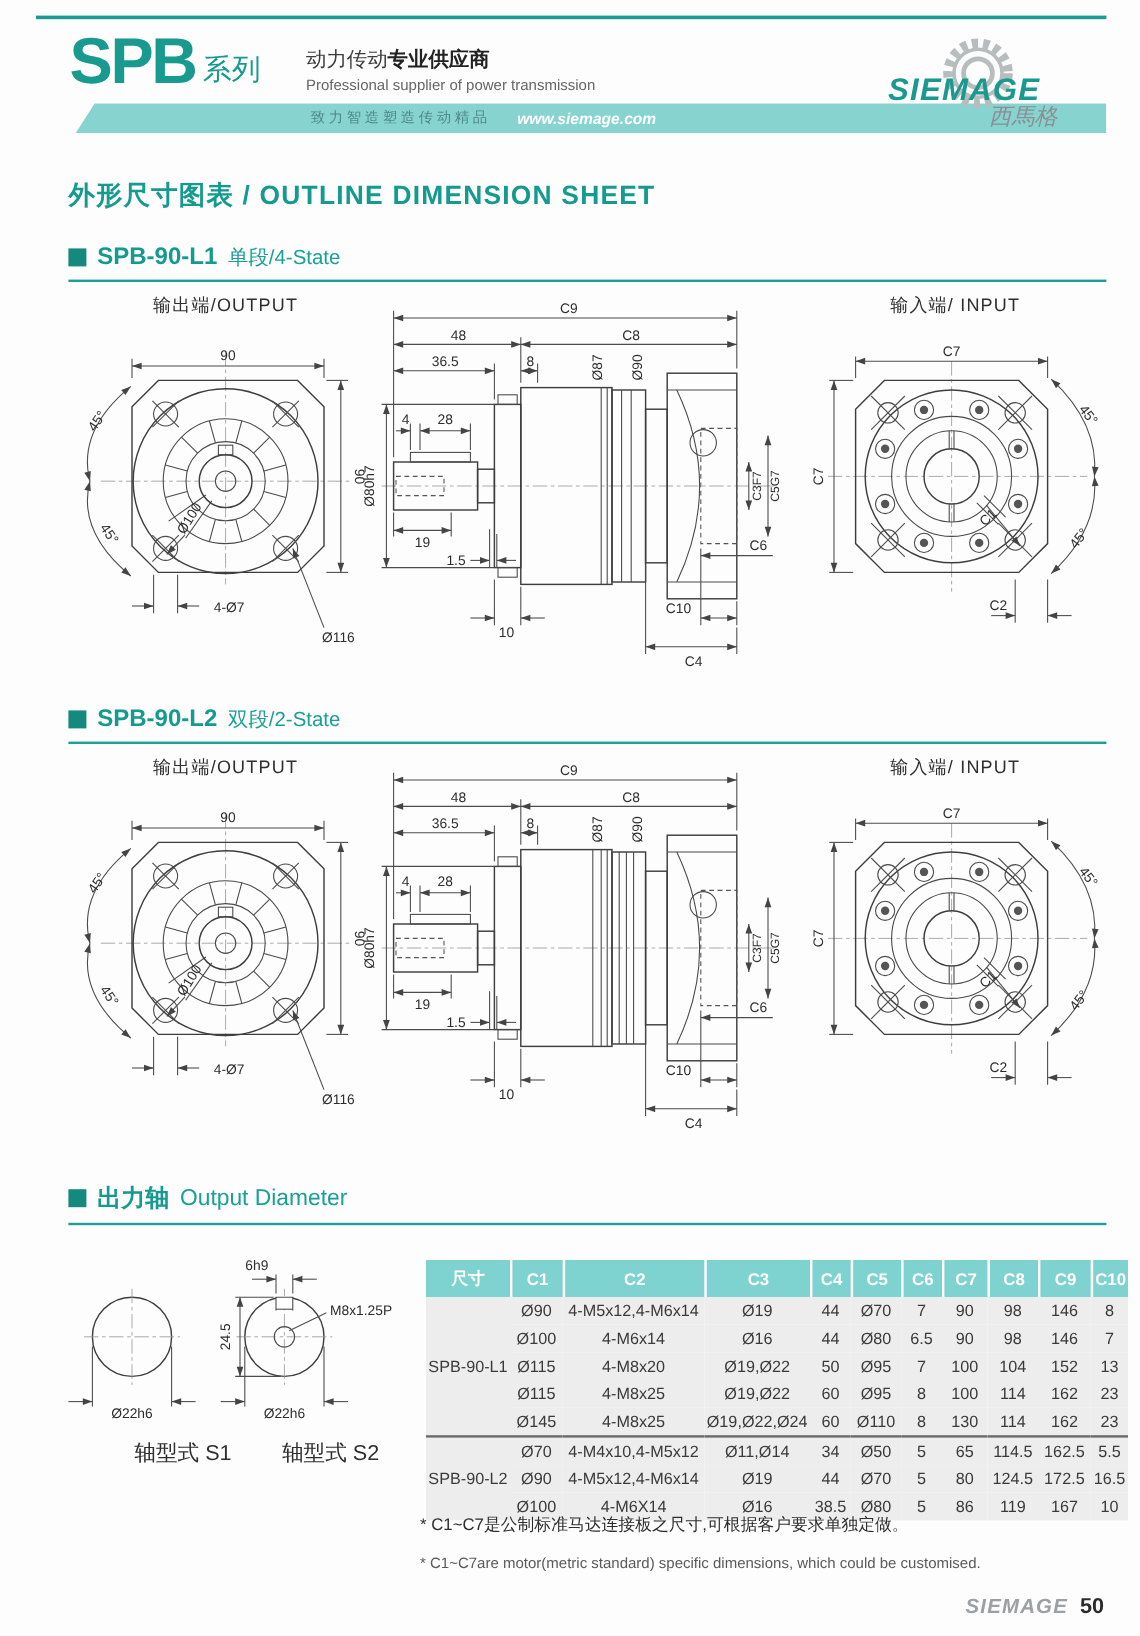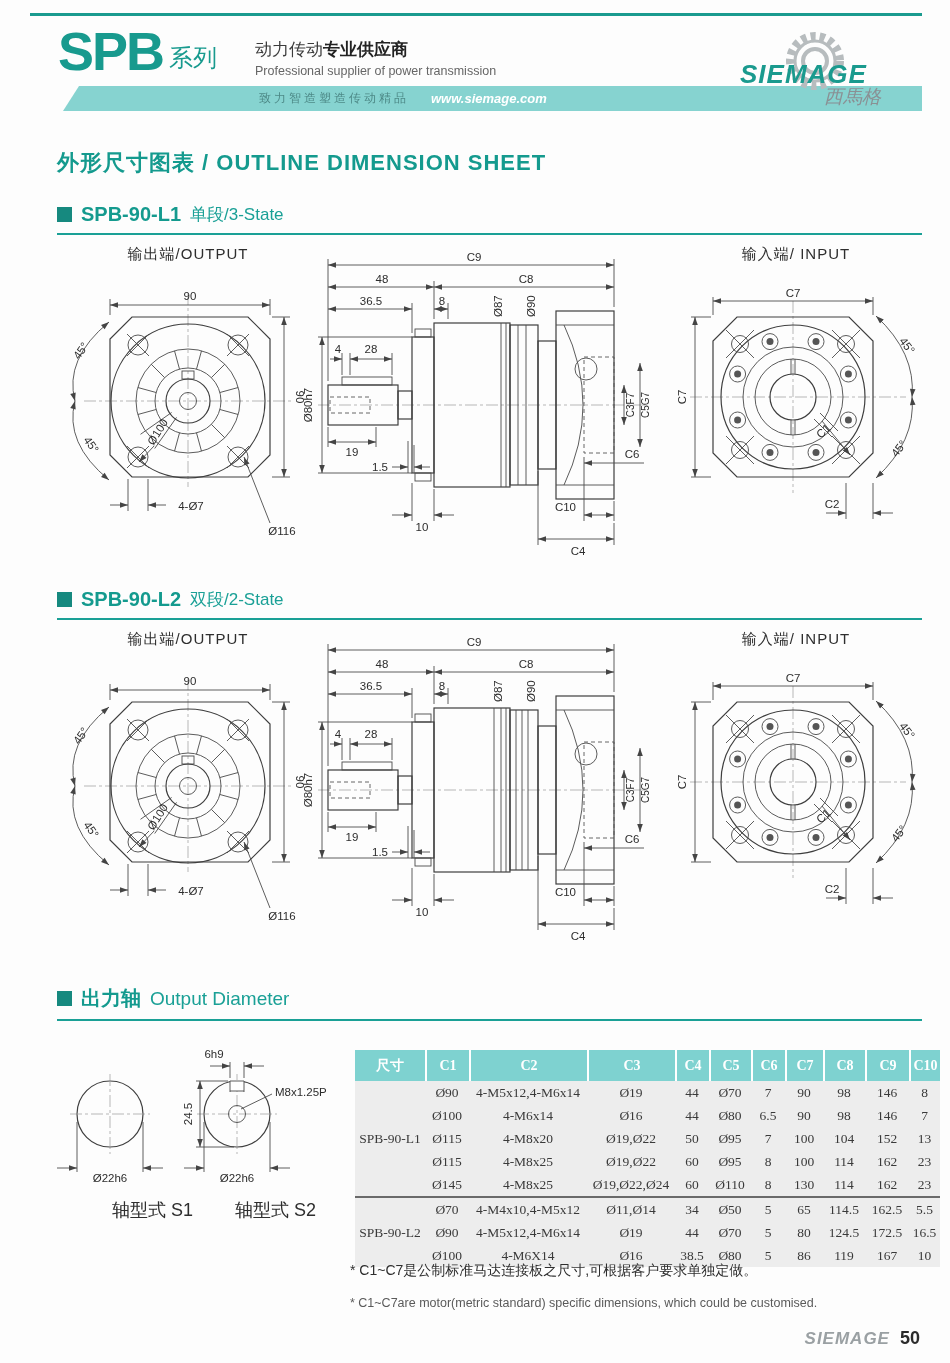--- a/index.html
+++ b/index.html
@@ -44,21 +44,21 @@
   svg text.sm{font-size:10px;}
   .ol{fill:none;stroke:#3e3e3e;stroke-width:1.2px;}
   .ol2{fill:none;stroke:#4a4a4a;stroke-width:0.9px;}
   .dl{fill:none;stroke:#4c4c4c;stroke-width:0.9px;}
   .cl{fill:none;stroke:#9a9a9a;stroke-width:0.7px;stroke-dasharray:12 3 3 3;}
   .dsh{fill:none;stroke:#555;stroke-width:0.9px;stroke-dasharray:4 3;}
   
   .shaft-block{position:absolute;left:42px;top:1022px;width:310px;}
   .shaft-labels{display:flex;gap:42px;margin-left:34px;margin-top:4px;font-size:18px;color:#2e2e2e;justify-content:center;}
   
-  .dim-table-wrap{position:absolute;left:355px;top:1050px;width:585px;font-family:Liberation Serif, serif;}
+  .dim-table-wrap{position:absolute;left:355px;top:1050px;width:585px;}
   table{border-collapse:separate;border-spacing:0;table-layout:fixed;width:585px;font-size:13.5px;}
   thead th{background:#7ed2d0;color:#fff;font-weight:700;height:29px;border-left:2px solid #fff;
            font-size:14px;}
   thead th:first-child{border-left:none;}
   tbody td{background:#ededed;text-align:center;height:23px;color:#3a3a3a;padding:0 1px;
            white-space:nowrap;overflow:hidden;}
   tr.g2first td{border-top:2px solid #6a6a6a;}
   .notes{position:absolute;left:350px;top:1262px;width:590px;}
   .note-cn{font-size:14px;color:#2e2e2e;}
   .note-en{font-size:12.5px;color:#5a5a5a;margin-top:16px;}
@@ -106,21 +106,21 @@
   </div>
   <div class="name">SIEMAGE</div>
   <div class="cn">西馬格</div>
 </div>
 
 <div class="page-title">外形尺寸图表 / OUTLINE DIMENSION SHEET</div>
 
 <div class="sec-header" style="top:203px;">
   <div class="sec-sq"></div>
   <div class="sec-model">SPB-90-L1</div>
-  <div class="sec-stage">单段/3-State</div>
+  <div class="sec-stage">单段/4-State</div>
 </div>
 
 <div class="drawings" style="top:245px;">
 
   <div class="dcol" style="left:18px;width:280px;">
     <div class="dtitle">输出端/OUTPUT</div>
     <svg width="260" height="300" viewBox="0 0 260 300" style="display:block;margin:4px auto 0;">
       <line class="cl" x1="26" y1="130" x2="236" y2="130"></line>
       <line class="cl" x1="130" y1="22" x2="130" y2="216"></line>
       <polygon class="ol" points="74,46 190,46 212,68 212,184 190,206 74,206 52,184 52,68"></polygon>

